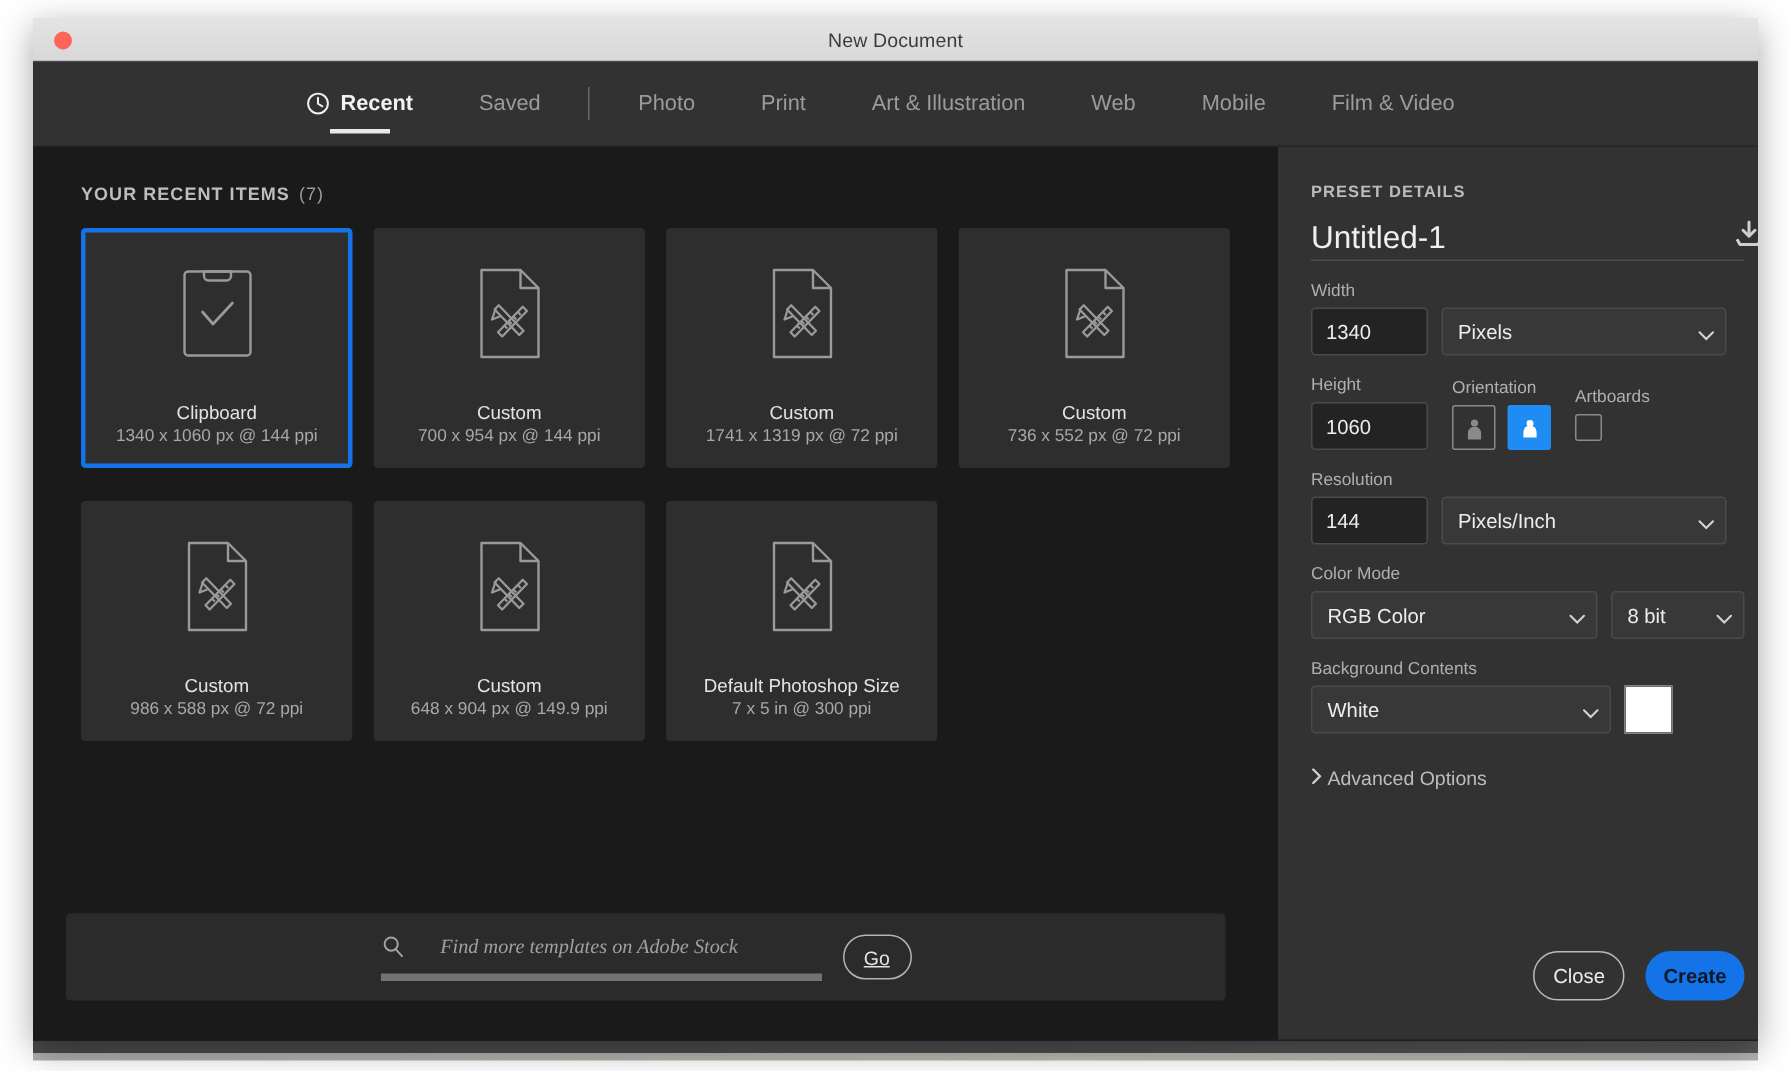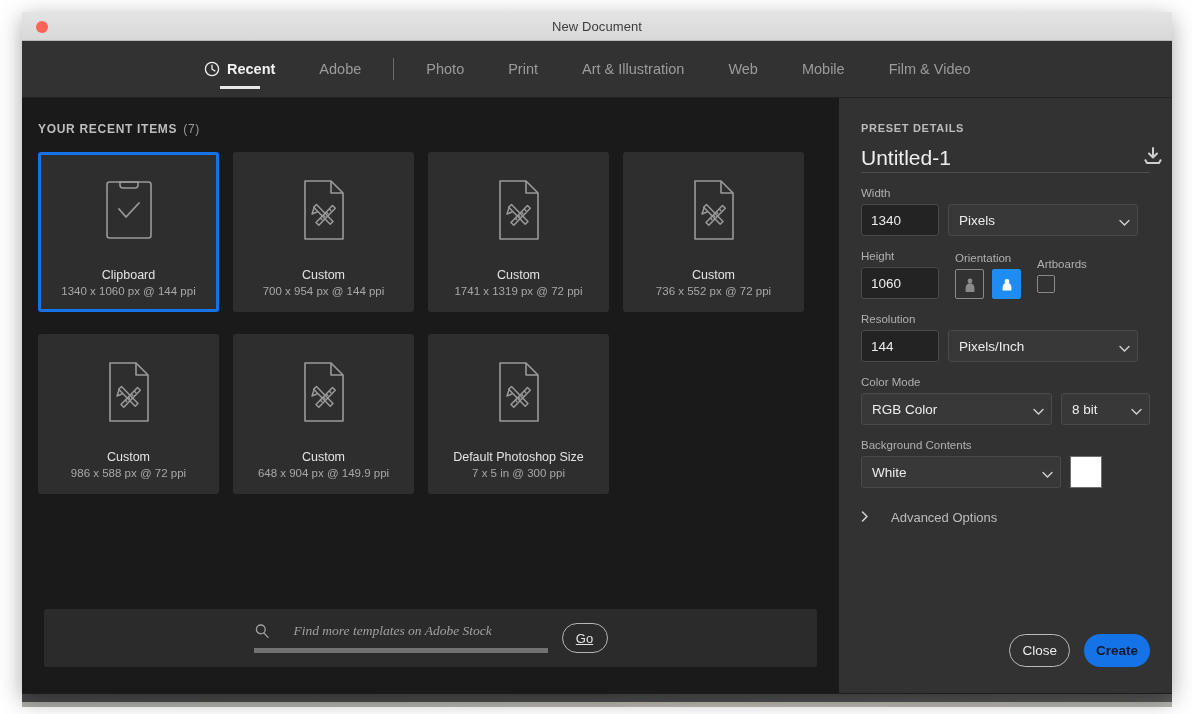--- a/index.html
+++ b/index.html
@@ -74,21 +74,21 @@
     width: 1px; height: 22px; background: #6a6a6a; margin: 0 10px;
   }
   .clock-ic { display: inline-block; width: 16px; height: 16px; }
 
   
   #body { display: flex; height: 595px; }
 
   
   #left {
     width: 927px; background: #1a1a1a;
-    position: relative; padding: 0 16px;
+    position: relative; padding: 0 32px;
   }
   #recent-title {
     margin: 24px 0 0 0; font-size: 12px; color: #bdbdbd;
     letter-spacing: .7px; font-weight: bold;
   }
   #recent-title .count { color: #9a9a9a; font-weight: normal; margin-left: 6px; }
 
   #cards {
     margin-top: 16px;
     display: grid;
@@ -186,21 +186,21 @@
   .checkbox {
     width: 18px; height: 18px; border: 1.5px solid #8a8a8a;
     border-radius: 2px; margin-bottom: 6px; cursor: default;
   }
   #swatch {
     width: 32px; height: 32px; background: #ffffff;
     border: 1px solid #6e6e6e;
   }
   #advanced {
     margin-top: 22px; font-size: 13px; color: #bdbdbd;
-    display: flex; align-items: center; gap: 22px; cursor: default;
+    display: flex; align-items: center; gap: 3px; cursor: default;
   }
 
   #btnrow {
     position: absolute; right: 22px; bottom: 26px;
     display: flex; align-items: center; gap: 14px;
   }
   .btn {
     height: 33px; border-radius: 17px; font-size: 13.5px;
     display: flex; align-items: center; justify-content: center;
     cursor: default; padding: 0 12px;
@@ -229,21 +229,21 @@
         <span class="clock-ic">
           <svg viewBox="0 0 16 16" width="16" height="16">
             <circle cx="8" cy="8" r="6.6" fill="none" stroke="#f0f0f0" stroke-width="1.3"></circle>
             <path d="M8 4.2V8.2l2.9 1.7" fill="none" stroke="#f0f0f0" stroke-width="1.3" stroke-linecap="round"></path>
           </svg>
         </span>
         <span>Recent</span>
         <span class="underline"></span>
       </div>
       <div class="tab">
-        <span>Adobe</span>
+        <span>Saved</span>
       </div>
       <div class="tab-sep"></div>
       <div class="tab">
         <span>Photo</span>
       </div>
       <div class="tab">
         <span>Print</span>
       </div>
       <div class="tab">
         <span>Art &amp; Illustration</span>

